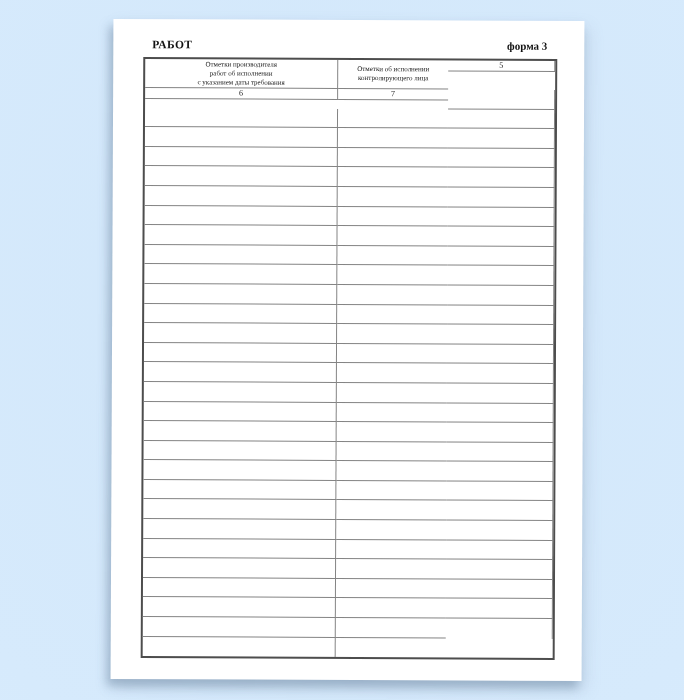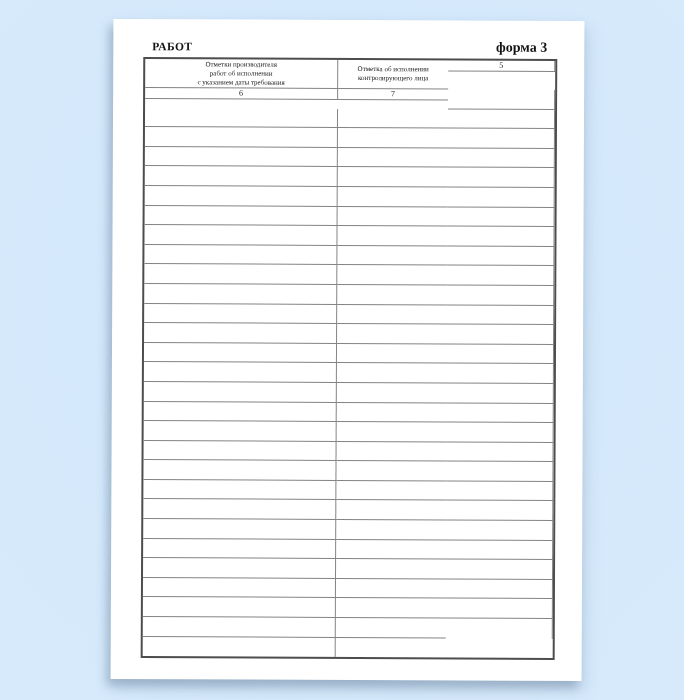--- a/index.html
+++ b/index.html
@@ -16,21 +16,21 @@
     box-shadow:-4px 7px 10px rgba(122,147,173,0.55), 3px 8px 16px rgba(138,160,186,0.30);
   }
   .title-row{
     position:absolute;left:30px;top:19px;width:414px;
     display:flex;justify-content:space-between;align-items:baseline;
   }
   .title-left{
     padding-left:9px;font-weight:bold;font-size:11.5px;color:#121212;letter-spacing:0.4px;
   }
   .title-right{
-    padding-right:10px;font-weight:bold;font-size:14px;color:#121212;margin-left:20px;
+    padding-right:10px;font-weight:bold;font-size:11px;color:#121212;margin-left:20px;
   }
   .gtable{
     position:absolute;left:30px;top:38px;width:414px;
     display:grid;grid-template-columns:193px 110px 107px;
     border:2px solid #4d4d4d;background:#fff;box-sizing:border-box;
   }
   .cell{
     box-sizing:border-box;
     border-right:1px solid #848484;
     border-bottom:1px solid #848484;
@@ -57,21 +57,21 @@
 
     <div class="title-row">
       <span class="title-left">РАБОТ</span>
       <span class="title-right">форма 3</span>
     </div>
 
     <div class="gtable">
       <div class="cell head">Отметки производителя
 работ об исполнении
 с указанием  даты требования</div>
-      <div class="cell head last-col">Отметка об исполнении
+      <div class="cell head last-col">Отметки об исполнении
 контролирующего лица</div>
 
       <div class="cell num">5</div>
       <div class="cell num">6</div>
       <div class="cell num last-col">7</div>
 
     <div class="cell data"></div>
         <div class="cell data"></div>
         <div class="cell data last-col"></div>
         <div class="cell data"></div>

